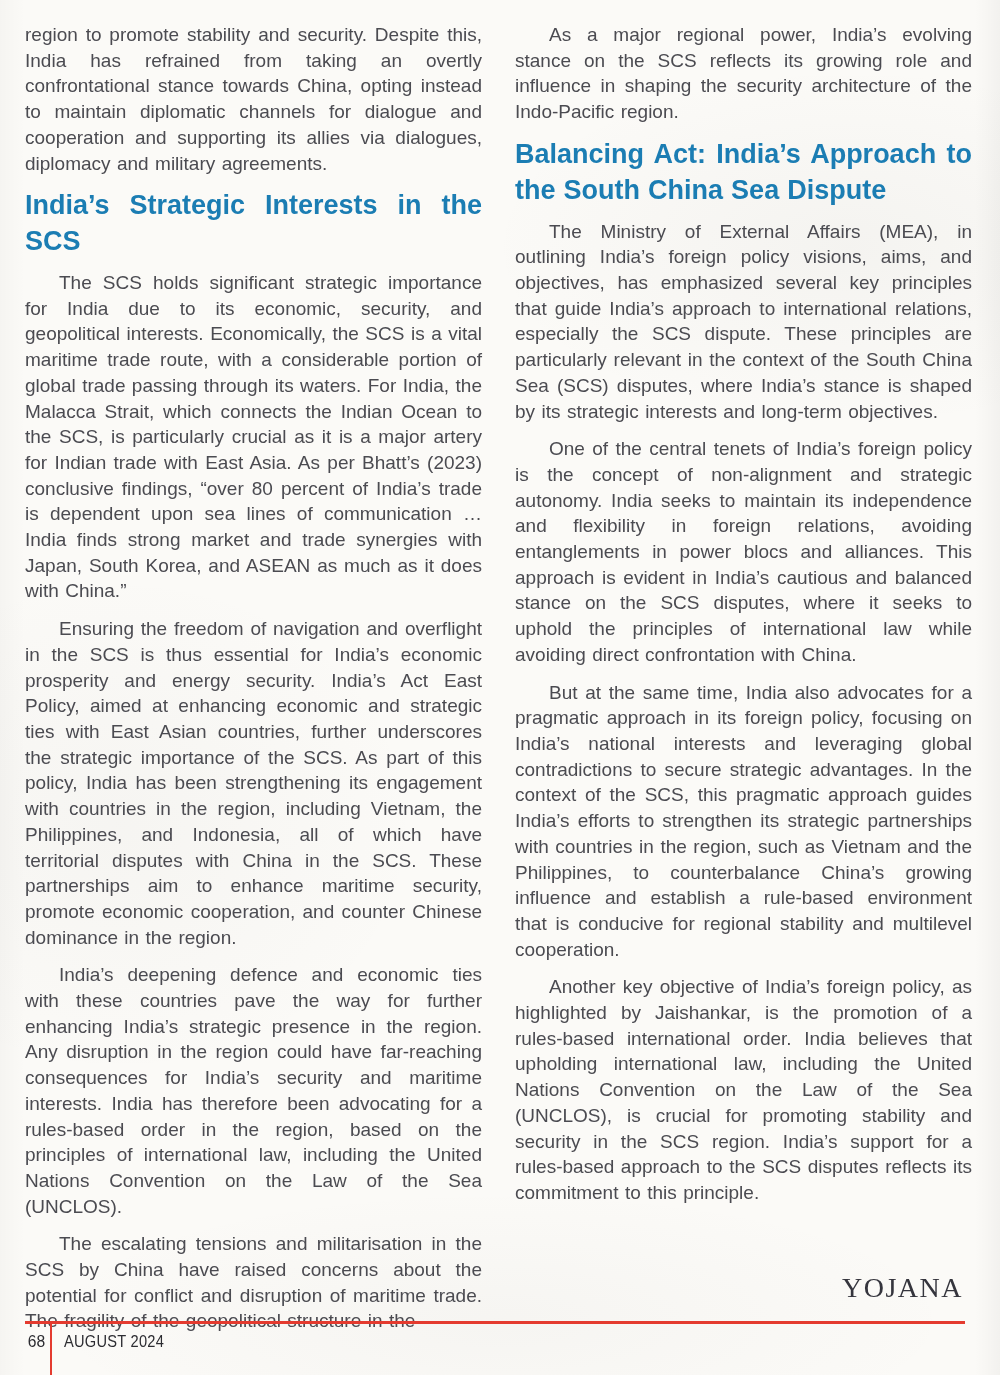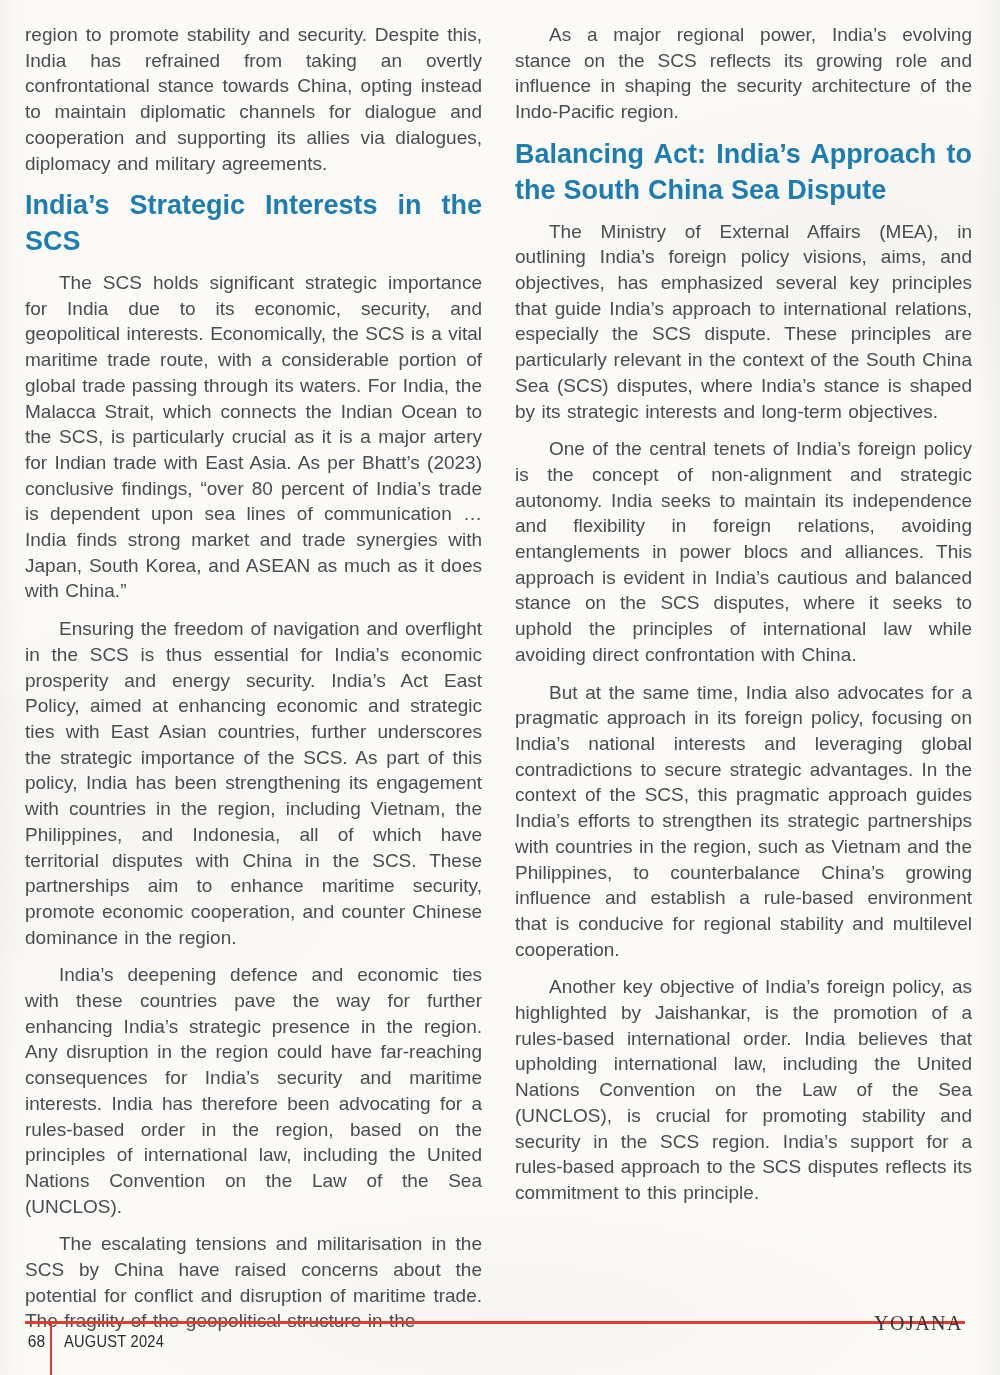--- a/index.html
+++ b/index.html
@@ -87,24 +87,24 @@
     margin-left: 14px;
     font-size: 17px;
     font-weight: 500;
     letter-spacing: 0.3px;
     transform: scaleX(0.86);
     transform-origin: left center;
     white-space: nowrap;
   }
   .magazine {
     position: absolute;
-    top: 1312px;
+    top: 1272px;
     right: 37px;
     font-family: "Liberation Serif", "DejaVu Serif", serif;
-    font-size: 20px;
+    font-size: 28px;
     letter-spacing: 1.5px;
     color: #35353d;
   }
 </style>
 </head>
 <body>
 
 <div class="page">
 
   <main class="columns">

